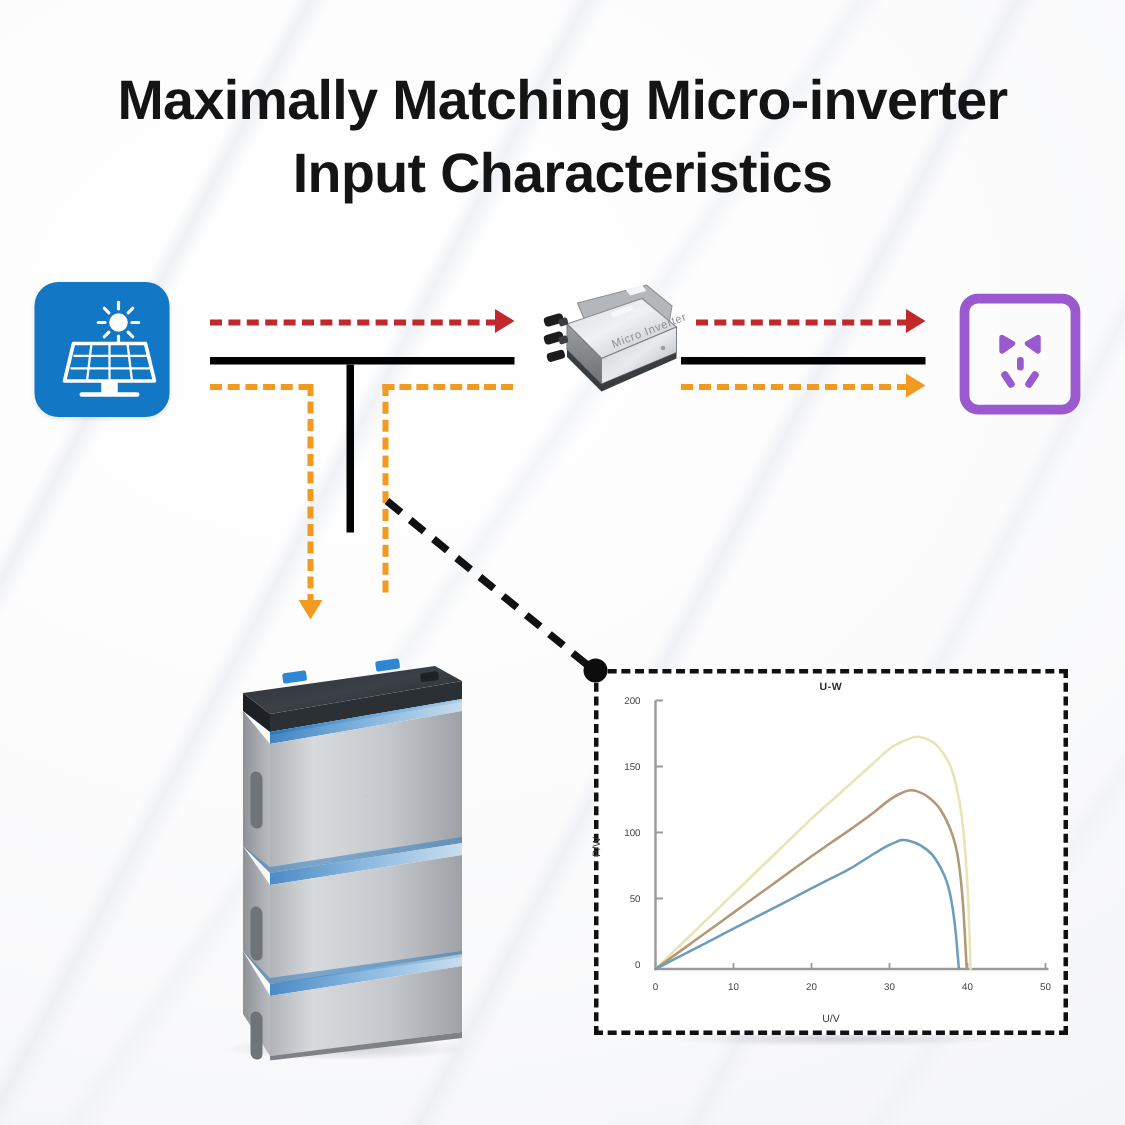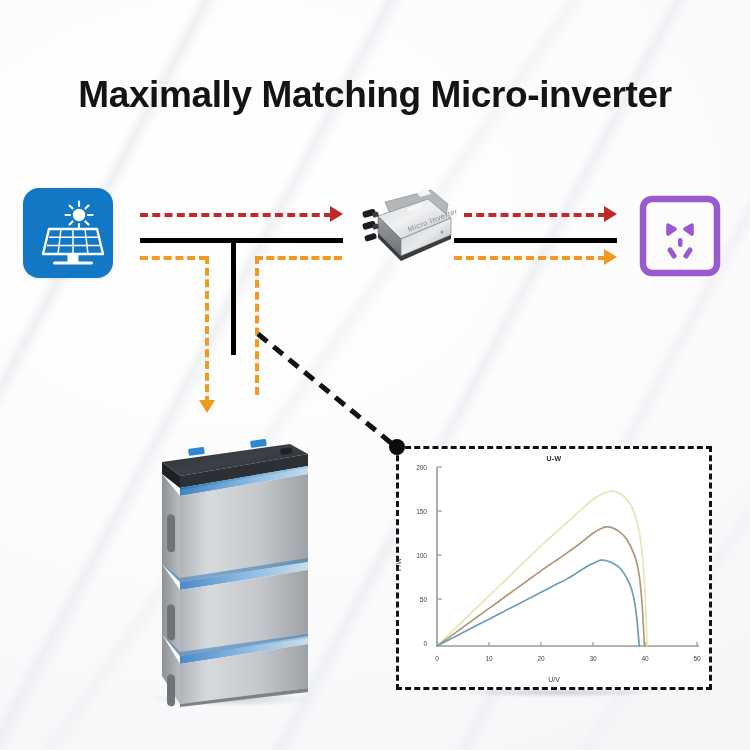--- a/index.html
+++ b/index.html
@@ -16,21 +16,20 @@
       radial-gradient(ellipse 120% 90% at 30% 28%, #ffffff 0%, #fcfcfd 48%, #f4f5f7 100%);
     overflow:hidden;
   }
 
   
   .title{
     position:absolute;left:0;top:42px;width:750px;
     text-align:center;color:#141414;
     font-size:37px;font-weight:bold;line-height:1.33;
     letter-spacing:-0.4px;
-    margin-top:28px;
   }
   .title .l2{display:block;}
 
   
   .solar-tile{
     position:absolute;left:23px;top:188px;width:90px;height:90px;
     border-radius:16px;background:#1277c4;
     box-shadow:0 1px 3px rgba(0,0,0,.10);
   }
 
@@ -93,20 +92,21 @@
     background:radial-gradient(ellipse 50% 55% at 50% 25%, rgba(120,125,135,.34), rgba(255,255,255,0) 72%);
   }
 </style>
 </head>
 <body>
 
 <div id="stage">
 
   <div class="title">
     <span>Maximally Matching Micro-inverter</span>
+    <span class="l2">Input Characteristics</span>
   </div>
 
   <div class="solar-tile">
     <svg width="90" height="90" viewBox="0 0 90 90">
 
       <circle cx="56" cy="27" r="6.2" fill="#ffffff"></circle>
       <g stroke="#ffffff" stroke-width="2.1" stroke-linecap="round">
         <line x1="56" y1="13.5" x2="56" y2="18"></line>
         <line x1="56" y1="36" x2="56" y2="40.5"></line>
         <line x1="42.5" y1="27" x2="47" y2="27"></line>

